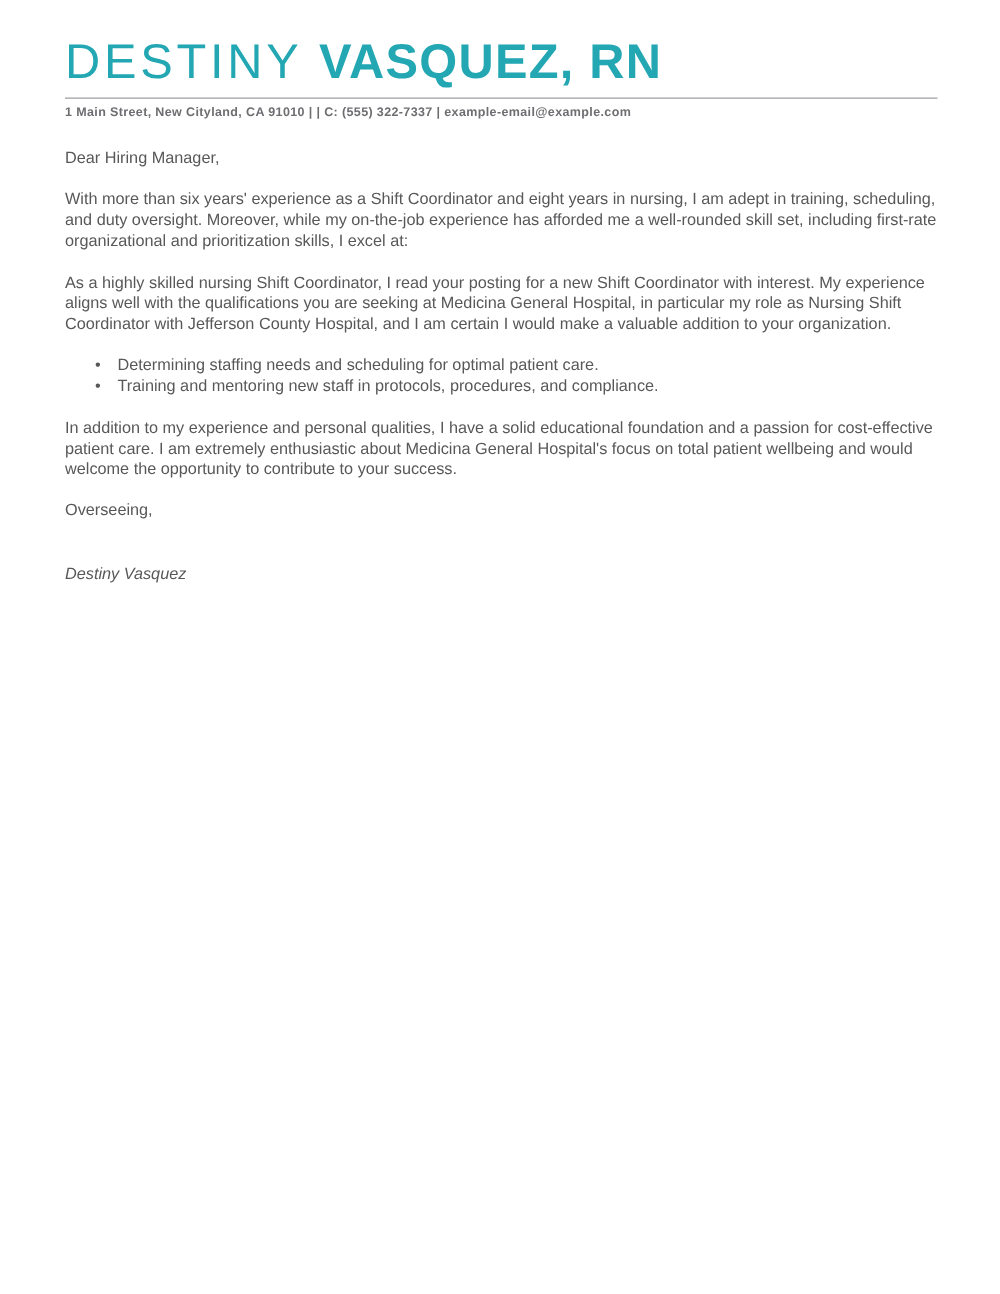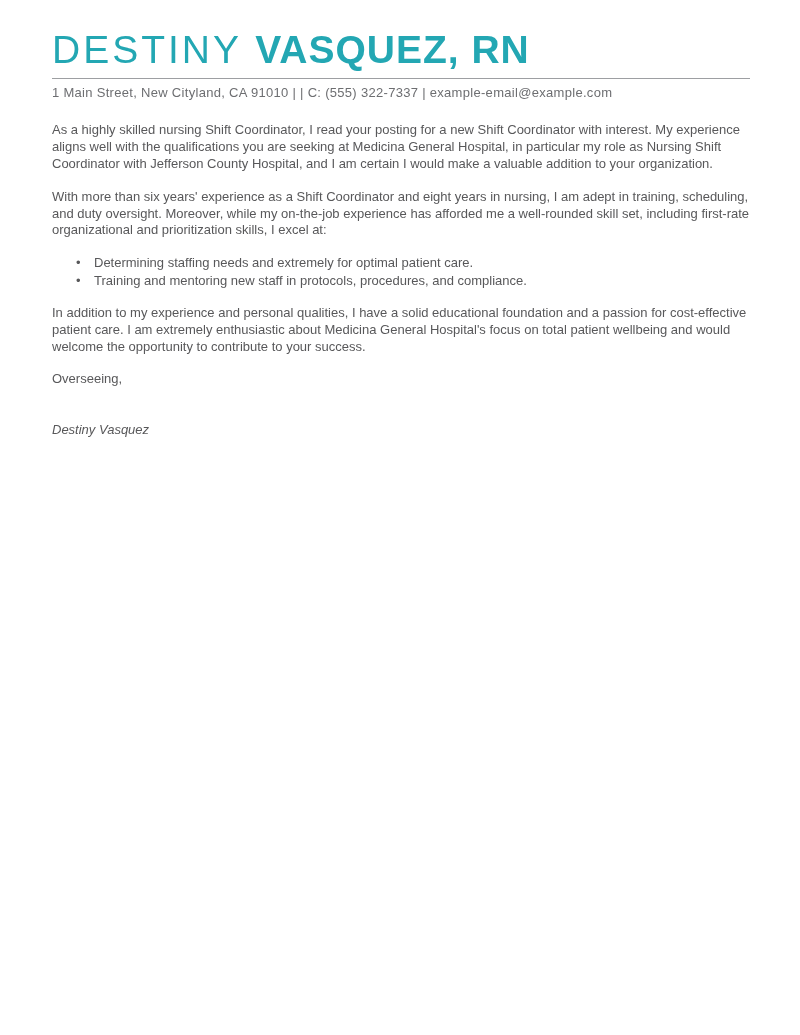--- a/index.html
+++ b/index.html
@@ -34,23 +34,24 @@
   }
   .last-name {
     font-weight: 700;
   }
   .header-rule {
     border: none;
     border-top: 1px solid #9d9fa2;
     margin: 7px 0 6px 0;
   }
   .contact-line {
-    font-size: 13px;
+    font-size: 10px;
     color: #6d6e71;
     letter-spacing: 0.3px;
+    font-weight: bold;
   }
   
   .letter {
     margin-top: 22px;
     font-size: 13px;
     line-height: 1.3;
     color: #58585a;
   }
   .letter p {
     margin-bottom: 16px;
@@ -86,27 +87,28 @@
   <div class="header">
     <div class="name-line">
       <span class="first-name">DESTINY </span><span class="last-name">VASQUEZ, RN</span>
     </div>
     <hr class="header-rule">
     <div class="contact-line">1 Main Street, New Cityland, CA 91010 |  | C: (555) 322-7337 | example-email@example.com</div>
   </div>
 
   <div class="letter">
 
+    <p class="salutation">Dear Hiring Manager,</p>
+
+    <p>With more than six years' experience as a Shift Coordinator and eight years in nursing, I am adept in training, scheduling, and duty oversight. Moreover, while my on-the-job experience has afforded me a well-rounded skill set, including first-rate organizational and prioritization skills, I excel at:</p>
 
     <p>As a highly skilled nursing Shift Coordinator, I read your posting for a new Shift Coordinator with interest. My experience aligns well with the qualifications you are seeking at Medicina General Hospital, in particular my role as Nursing Shift Coordinator with Jefferson County Hospital, and I am certain I would make a valuable addition to your organization.</p>
 
-    <p>With more than six years' experience as a Shift Coordinator and eight years in nursing, I am adept in training, scheduling, and duty oversight. Moreover, while my on-the-job experience has afforded me a well-rounded skill set, including first-rate organizational and prioritization skills, I excel at:</p>
-
     <ul class="skills">
-      <li>Determining staffing needs and extremely for optimal patient care.</li>
+      <li>Determining staffing needs and scheduling for optimal patient care.</li>
       <li>Training and mentoring new staff in protocols, procedures, and compliance.</li>
     </ul>
 
     <p>In addition to my experience and personal qualities, I have a solid educational foundation and a passion for cost-effective patient care. I am extremely enthusiastic about Medicina General Hospital's focus on total patient wellbeing and would welcome the opportunity to contribute to your success.</p>
 
 
 
     <p class="closing">Overseeing,</p>
 
     <p class="signature-block">Destiny Vasquez</p>

